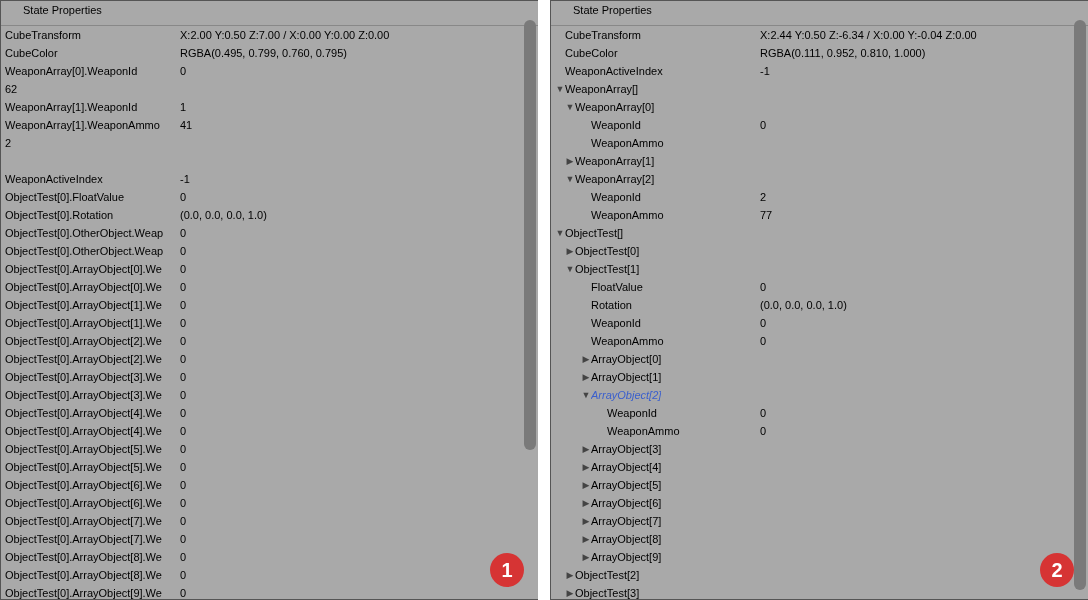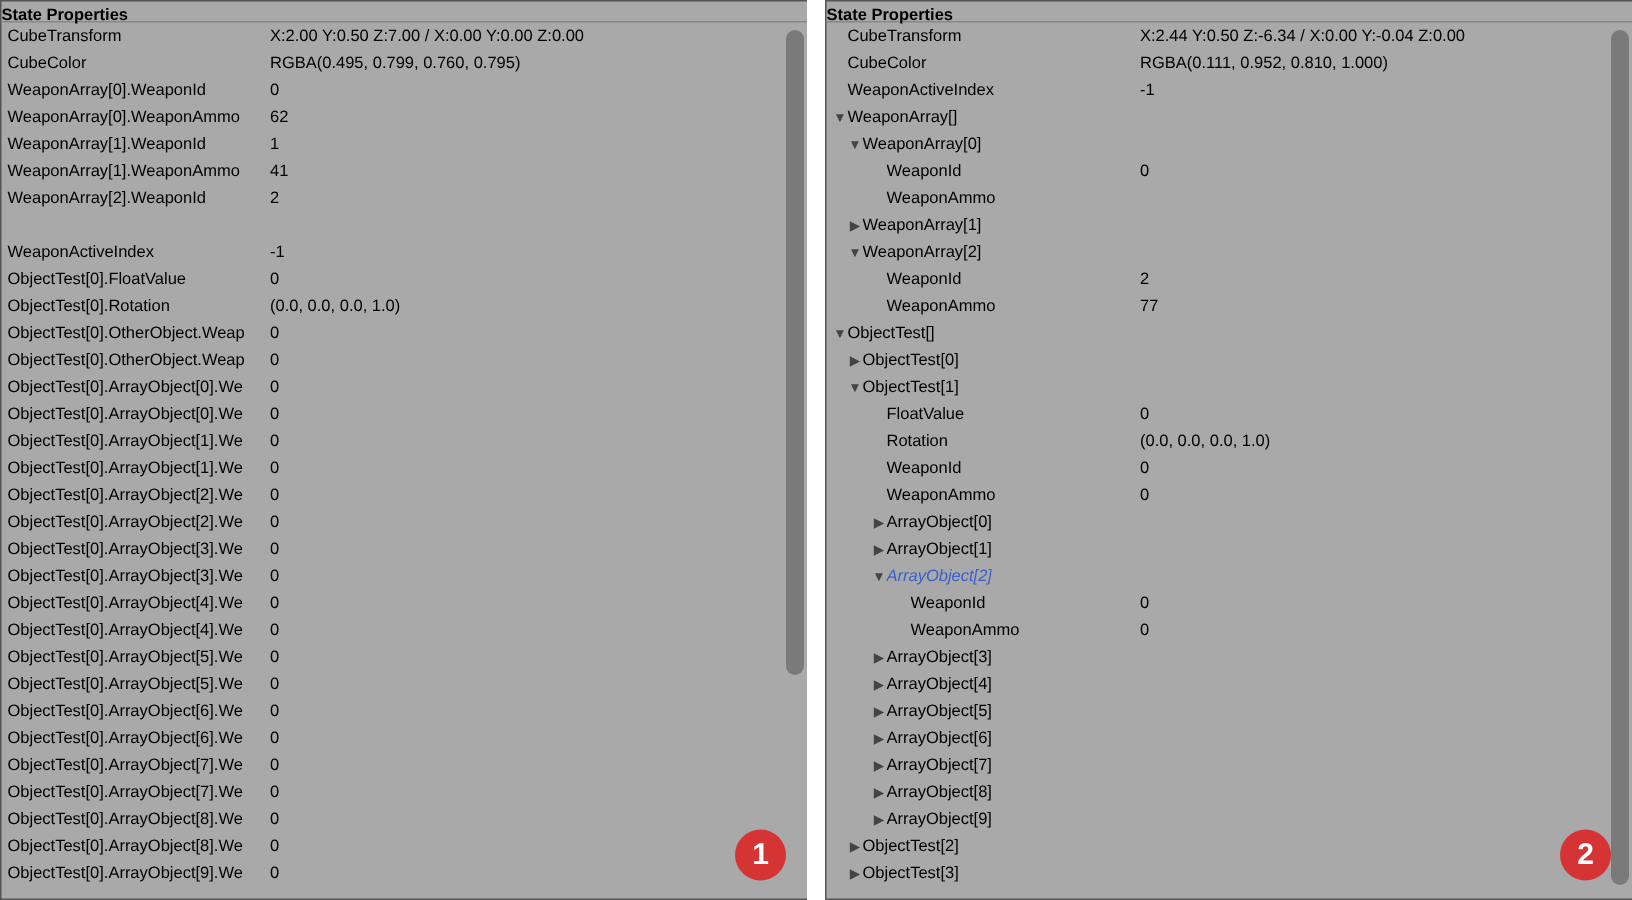--- a/index.html
+++ b/index.html
@@ -22,24 +22,24 @@
     border-left: 1px solid #555;
     border-top: 1px solid #555;
     border-bottom: 1px solid #555;
     overflow: hidden;
   }
   .panel-inner {
     height: 100%;
     overflow-y: hidden;
   }
   .title {
-    height: 14px;
+    height: 25px;
     line-height: 18px;
-    padding-left: 0;
-    font-weight: bold;
+    padding-left: 22px;
+    font-weight: normal;
     border-bottom: 1px solid #888;
   }
   .row {
     display: flex;
     height: 18px;
     line-height: 18px;
     white-space: nowrap;
   }
   .label {
     width: 175px;
@@ -128,33 +128,31 @@
         </div>
         <div class="row">
           <div class="label indent-0">CubeColor</div>
           <div class="value">RGBA(0.495, 0.799, 0.760, 0.795)</div>
         </div>
         <div class="row">
           <div class="label indent-0">WeaponArray[0].WeaponId</div>
           <div class="value">0</div>
         </div>
         <div class="row">
-          <div class="label indent-0">WeaponArray[0].WeaponAmmo</div>
           <div class="value">62</div>
         </div>
         <div class="row">
           <div class="label indent-0">WeaponArray[1].WeaponId</div>
           <div class="value">1</div>
         </div>
         <div class="row">
           <div class="label indent-0">WeaponArray[1].WeaponAmmo</div>
           <div class="value">41</div>
         </div>
         <div class="row">
-          <div class="label indent-0">WeaponArray[2].WeaponId</div>
           <div class="value">2</div>
         </div>
         <div class="row">
         </div>
         <div class="row">
           <div class="label indent-0">WeaponActiveIndex</div>
           <div class="value">-1</div>
         </div>
         <div class="row">
           <div class="label indent-0">ObjectTest[0].FloatValue</div>

